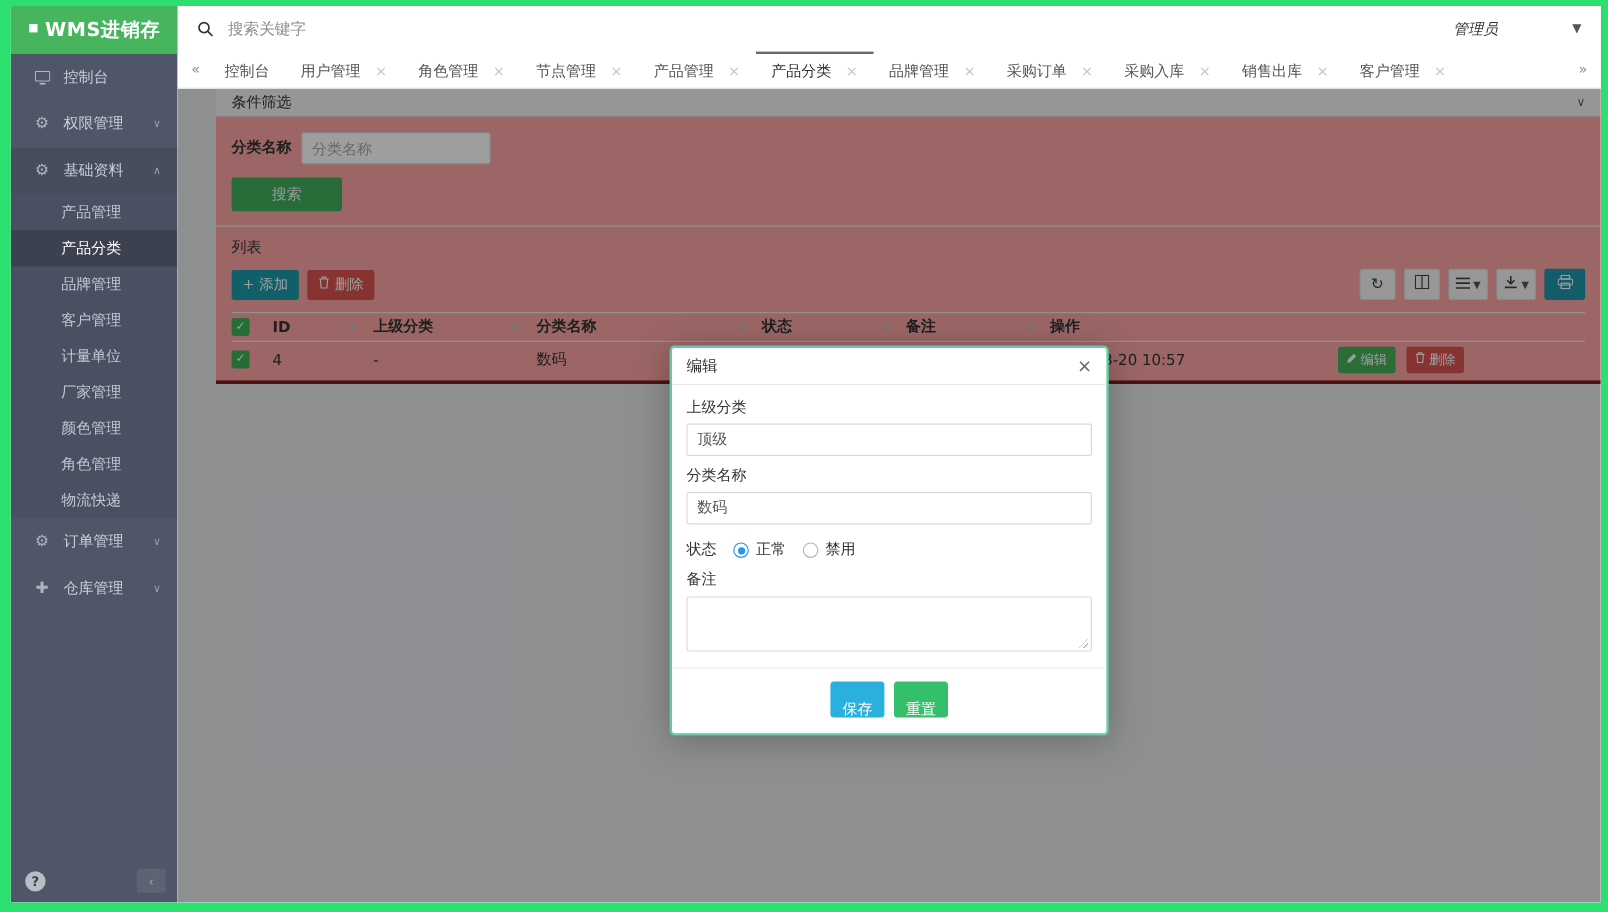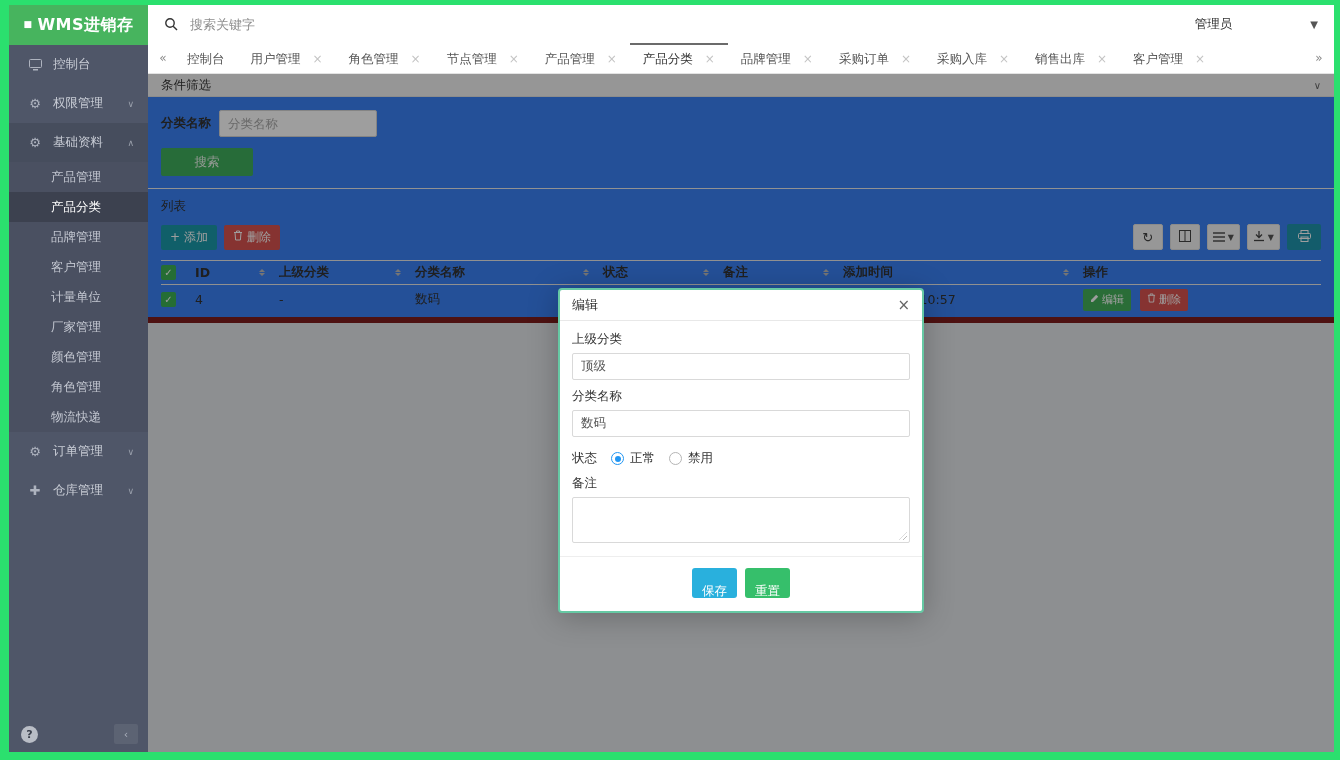--- a/index.html
+++ b/index.html
@@ -46,36 +46,36 @@
     display:flex; align-items:center; justify-content:center; font-size:11px; border-radius:2px;
   }
 
   
   .main { flex:1; display:flex; flex-direction:column; min-width:0;border-radius:31px; }
   .topbar { height:38px; background:#fff; display:flex; align-items:center; padding:0 16px; }
   .search-icon { color:#333; margin-right:10px; display:flex; }
   .search-input { border:none; outline:none; flex:1; font-size:13px; color:#333; font-family:inherit; }
   .search-input::placeholder { color:#8d8d8d; }
   .userbox { display:flex; align-items:center; color:#333; font-size:12.5px; }
-  .userbox .uname { margin-right:78px; }
+  .userbox .uname { margin-right:62px;font-style:italic; }
   .userbox .caret { color:#555; font-size:10px; }
 
   .tabbar {
     height:31px; background:#fff; border-bottom:1px solid #e3e3e3;
     display:flex; align-items:stretch; padding:0 4px; font-size:12.5px; color:#555;
   }
   .tab-scroll { width:22px; display:flex; align-items:center; justify-content:center; color:#8a8a8a; font-size:12px; cursor:pointer; }
   .tab-scroll.right { margin-left:auto; }
   .tab { display:flex; align-items:center; padding:0 13px; cursor:pointer; border-top:2px solid transparent; }
   .tab .x { margin-left:12px; color:#c3c3c3; font-size:12px; }
   .tab.active { border-top-color:#6b6b6b; color:#333; }
 
   
   .content { flex:1; position:relative; background:#e4e7eb; overflow:hidden; }
-  .panel { background:#3b82f6; border-bottom:6px solid #7f1d1d; }
+  .panel { background:#fca5a5; border-bottom:3px solid #7f1d1d;margin-left:32px; }
   .filter-head {
     height:23px; background:#f2f2f2; border-bottom:1px solid #e2e2e2;
     display:flex; align-items:center; padding:0 13px; font-size:12.5px; color:#333;
   }
   .filter-head .chev { margin-left:auto; color:#666; font-size:10px; cursor:pointer; }
   .filter-body { padding:13px 13px 12px; }
   .filter-row { display:flex; align-items:center; }
   .filter-row label { font-size:12.5px; font-weight:bold; color:#333; margin-right:8px; }
   .filter-input {
     width:158px; height:27px; border:1px solid #d6d6d6; border-radius:2px;
@@ -411,27 +411,20 @@
                     <i class="dn"></i>
                   </span>
                 </div>
               <div class="c5 hcell">
                   <span>备注</span>
                   <span class="sort">
                     <i class="up"></i>
                     <i class="dn"></i>
                   </span>
                 </div>
-              <div class="c6 hcell">
-                  <span>添加时间</span>
-                  <span class="sort">
-                    <i class="up"></i>
-                    <i class="dn"></i>
-                  </span>
-                </div>
               <div class="c7 hcell">
                   <span>操作</span>
                 </div>
             </div>
             <div class="trow">
               <div class="c0">
                   <span class="cbx">✓</span>
                 </div>
               <div class="c1">4</div>
               <div class="c2">-</div>

